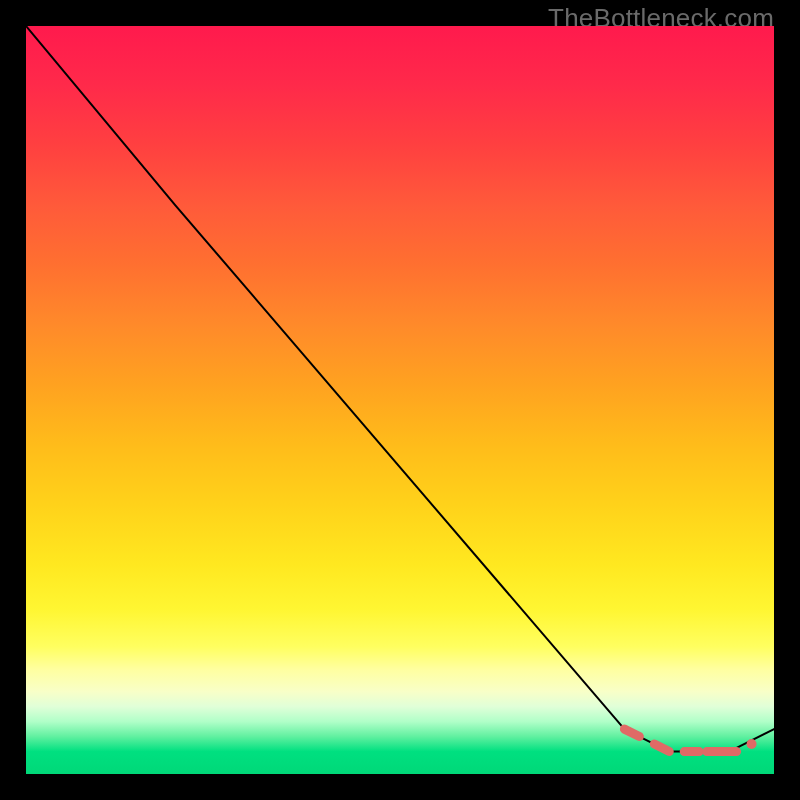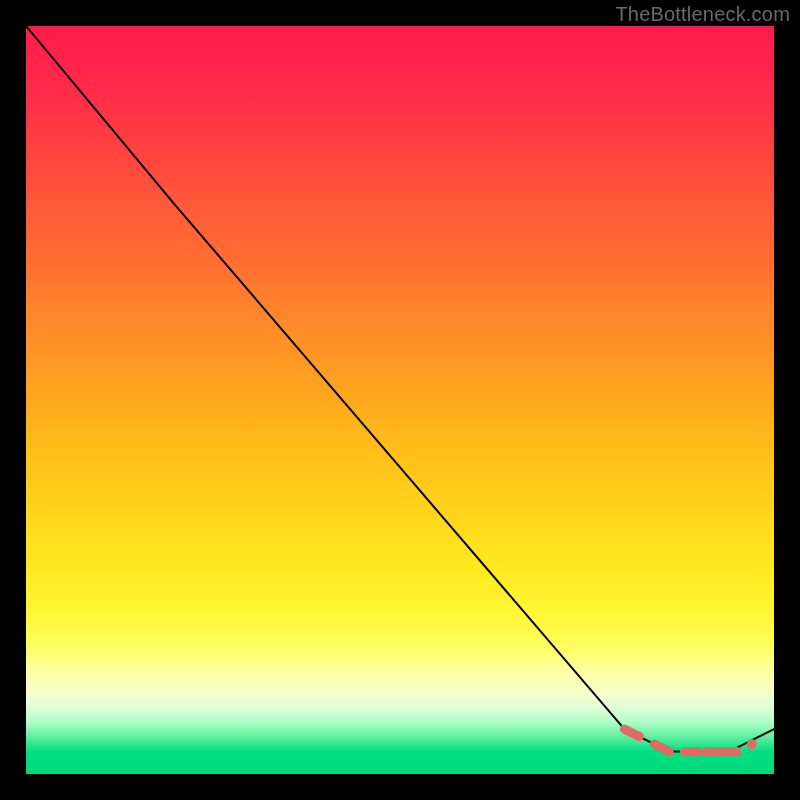--- a/index.html
+++ b/index.html
@@ -35,23 +35,23 @@
       #e0ffd8 91%,
       #b0ffc8 93%,
       #60f0a0 95%,
       #00e080 97%,
       #00d878 100%
     );
   }
   .watermark {
     position: absolute;
     top: 3px;
-    right: 10px;
+    right: 26px;
     color: #6a6a6a;
-    font-size: 20px;
+    font-size: 26px;
     font-weight: 400;
     letter-spacing: 0.2px;
     user-select: none;
   }
   svg.plot {
     position: absolute;
     left: 0;
     top: 0;
     width: 748px;
     height: 748px;

